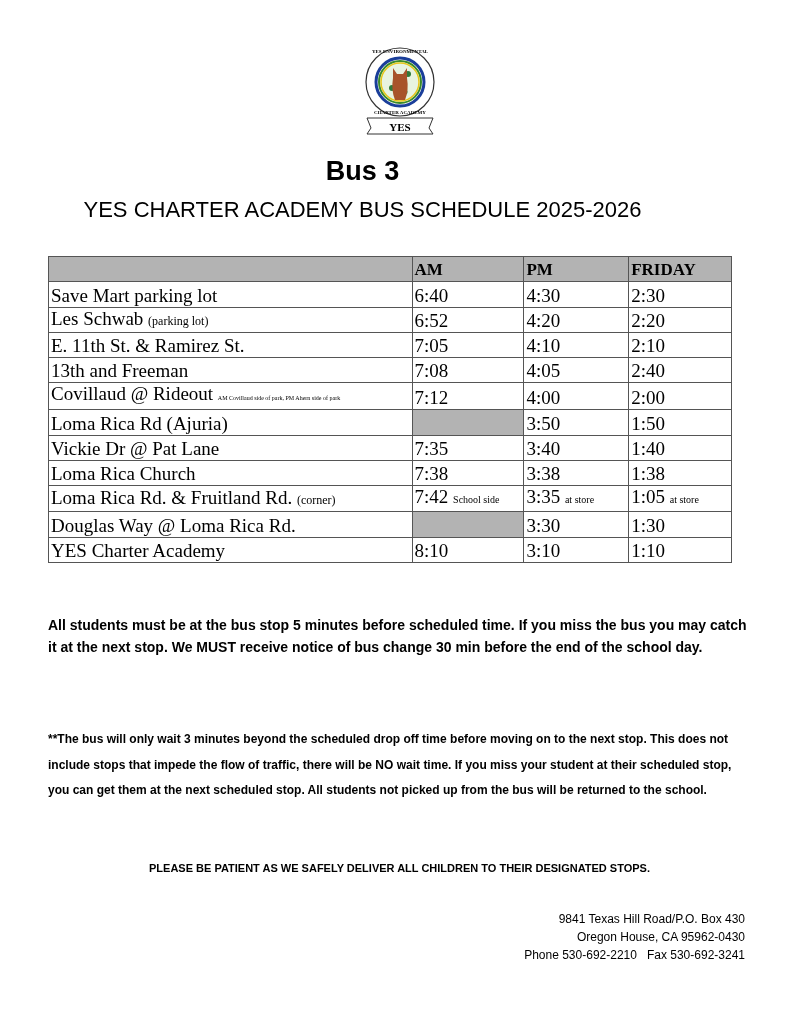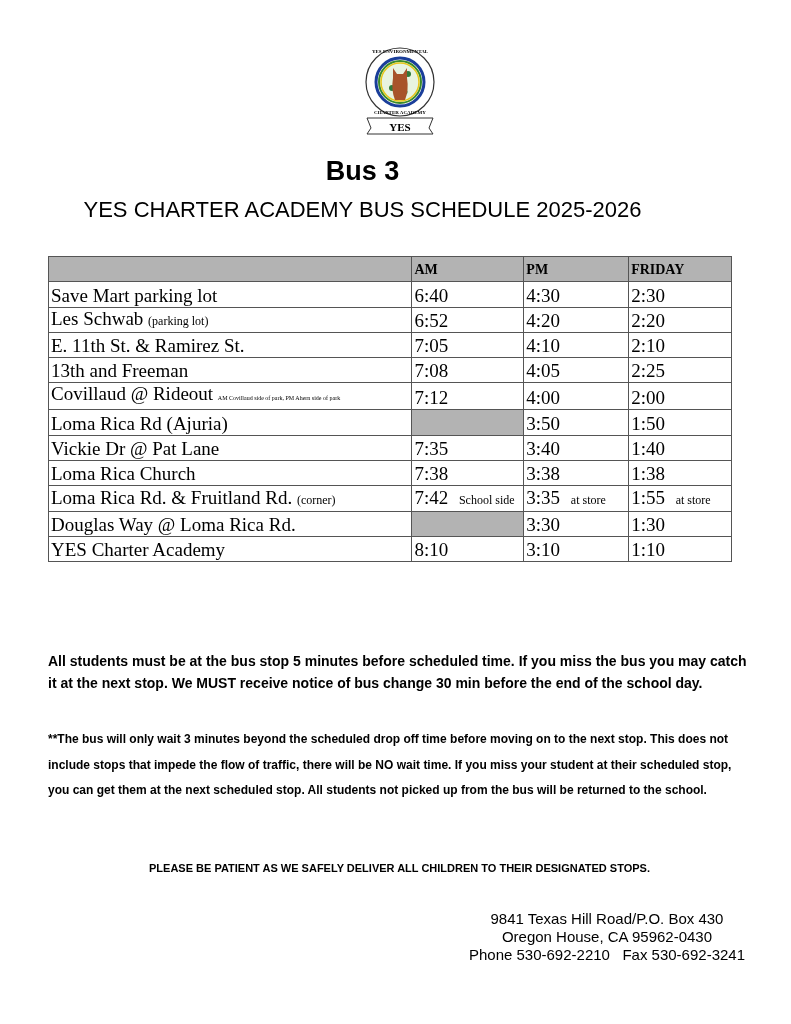--- a/index.html
+++ b/index.html
@@ -3,31 +3,31 @@
 <meta charset="utf-8">
 <style>
   html,body{margin:0;padding:0;background:#fff;}
   body{width:791px;height:1024px;position:relative;overflow:hidden;font-family:"Liberation Serif",serif;color:#000;}
   .logo{position:absolute;left:355px;top:44px;width:90px;height:92px;}
   .title{position:absolute;left:0;width:725px;text-align:center;font-family:"Liberation Sans",sans-serif;}
   .t1{top:156px;font-size:27px;font-weight:bold;}
   .t2{top:197px;font-size:22px;}
   table{position:absolute;left:48px;top:256px;border-collapse:collapse;width:684px;}
   td,th{border:1.5px solid #555;padding:0 2px;height:24.3px;font-size:19px;line-height:22px;text-align:left;vertical-align:bottom;white-space:nowrap;}
-  th{background:#b3b3b3;font-weight:bold;font-size:14px;}
+  th{background:#b3b3b3;font-weight:bold;font-size:17px;}
   td.gray{background:#b3b3b3;}
   col.c0{width:364px;} col.c1{width:112px;} col.c2{width:105px;} col.c3{width:103px;}
   .note{font-size:12px;}
   .tiny{font-size:6px;}
-  .small{font-size:12px;margin-left:6px;}
+  .small{font-size:10px;}
   .para{position:absolute;left:48px;width:700px;font-family:"Liberation Sans",sans-serif;font-weight:bold;}
-  .p1{top:650px;font-size:14px;line-height:22px;}
+  .p1{top:614px;font-size:14px;line-height:22px;}
   .p2{top:727px;font-size:12px;line-height:25.5px;}
   .p3{position:absolute;top:862px;left:4px;width:791px;text-align:center;font-family:"Liberation Sans",sans-serif;font-weight:bold;font-size:11px;}
-  .addr{position:absolute;right:46px;top:910px;text-align:center;font-family:"Liberation Sans",sans-serif;font-size:15px;line-height:18px;}
+  .addr{position:absolute;right:46px;top:910px;text-align:right;font-family:"Liberation Sans",sans-serif;font-size:12px;line-height:18px;}
 </style>
 </head>
 <body>
 
 <svg class="logo" viewBox="0 0 90 92">
   <circle cx="45" cy="38" r="34" fill="#fff" stroke="#333" stroke-width="1.2"></circle>
   <circle cx="45" cy="38" r="24" fill="#fff" stroke="#1a3e9a" stroke-width="3"></circle>
   <circle cx="45" cy="38" r="21" fill="#e8f3e0" stroke="#3a8a2a" stroke-width="2"></circle>
   <circle cx="45" cy="38" r="19" fill="none" stroke="#e6c619" stroke-width="1.5"></circle>
   <circle cx="37" cy="44" r="3" fill="#2f7a3a"></circle>
@@ -74,21 +74,21 @@
       <tr>
         <td><span>E. 11th St. &amp; Ramirez St.</span></td>
         <td><span>7:05</span></td>
         <td><span>4:10</span></td>
         <td><span>2:10</span></td>
       </tr>
       <tr>
         <td><span>13th and Freeman</span></td>
         <td><span>7:08</span></td>
         <td><span>4:05</span></td>
-        <td><span>2:25</span></td>
+        <td><span>2:40</span></td>
       </tr>
       <tr>
         <td><span>Covillaud @ Rideout</span> <span class="tiny">AM Covillaud side of park, PM Ahern side of park</span></td>
         <td><span>7:12</span></td>
         <td><span>4:00</span></td>
         <td><span>2:00</span></td>
       </tr>
       <tr>
         <td><span>Loma Rica Rd (Ajuria)</span></td>
         <td class="gray"><span></span></td>
@@ -104,21 +104,21 @@
       <tr>
         <td><span>Loma Rica Church</span></td>
         <td><span>7:38</span></td>
         <td><span>3:38</span></td>
         <td><span>1:38</span></td>
       </tr>
       <tr>
         <td><span>Loma Rica Rd. &amp; Fruitland Rd.</span> <span class="note">(corner)</span></td>
         <td><span>7:42</span> <span class="small">School side</span></td>
         <td><span>3:35</span> <span class="small">at store</span></td>
-        <td><span>1:55</span> <span class="small">at store</span></td>
+        <td><span>1:05</span> <span class="small">at store</span></td>
       </tr>
       <tr>
         <td><span>Douglas Way @ Loma Rica Rd.</span></td>
         <td class="gray"><span></span></td>
         <td><span>3:30</span></td>
         <td><span>1:30</span></td>
       </tr>
       <tr>
         <td><span>YES Charter Academy</span></td>
         <td><span>8:10</span></td>

